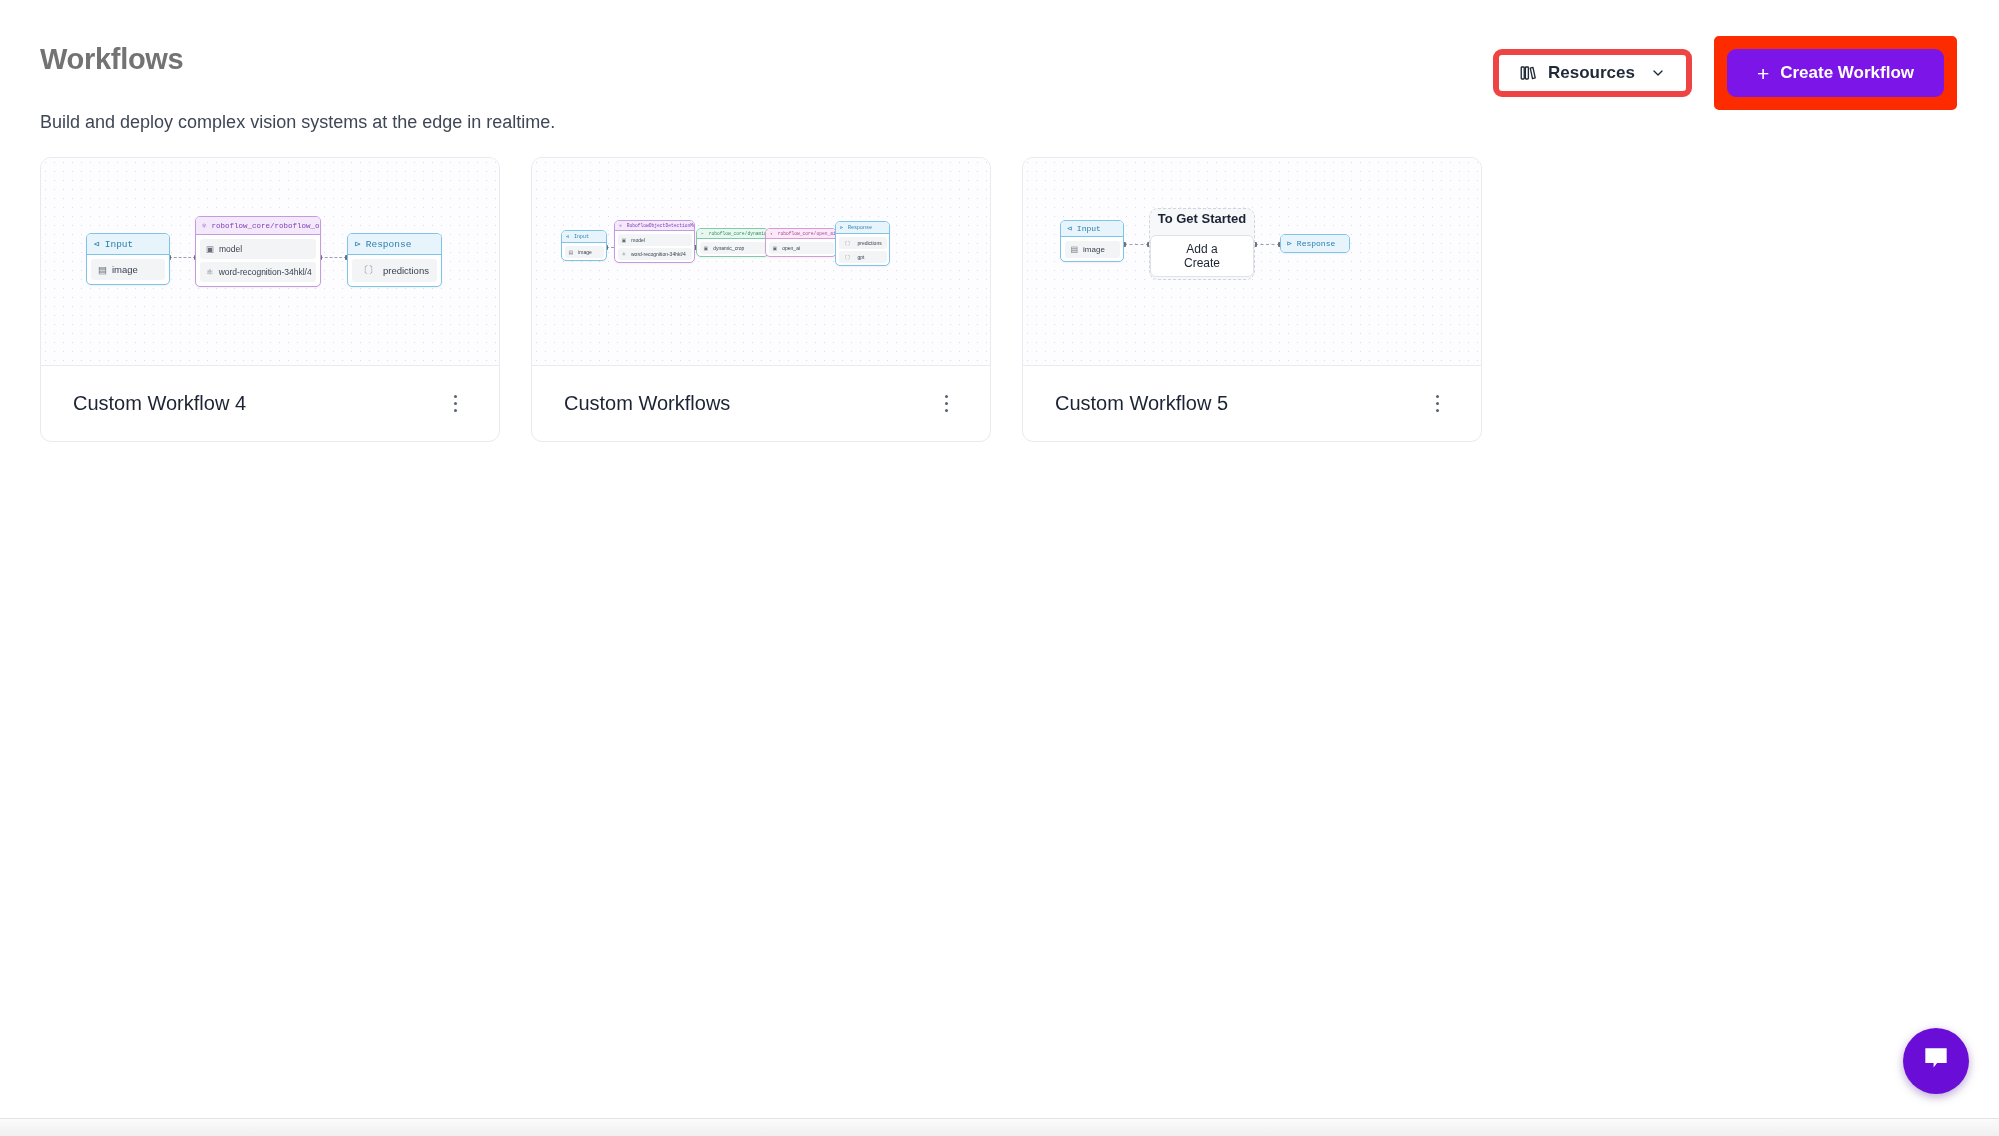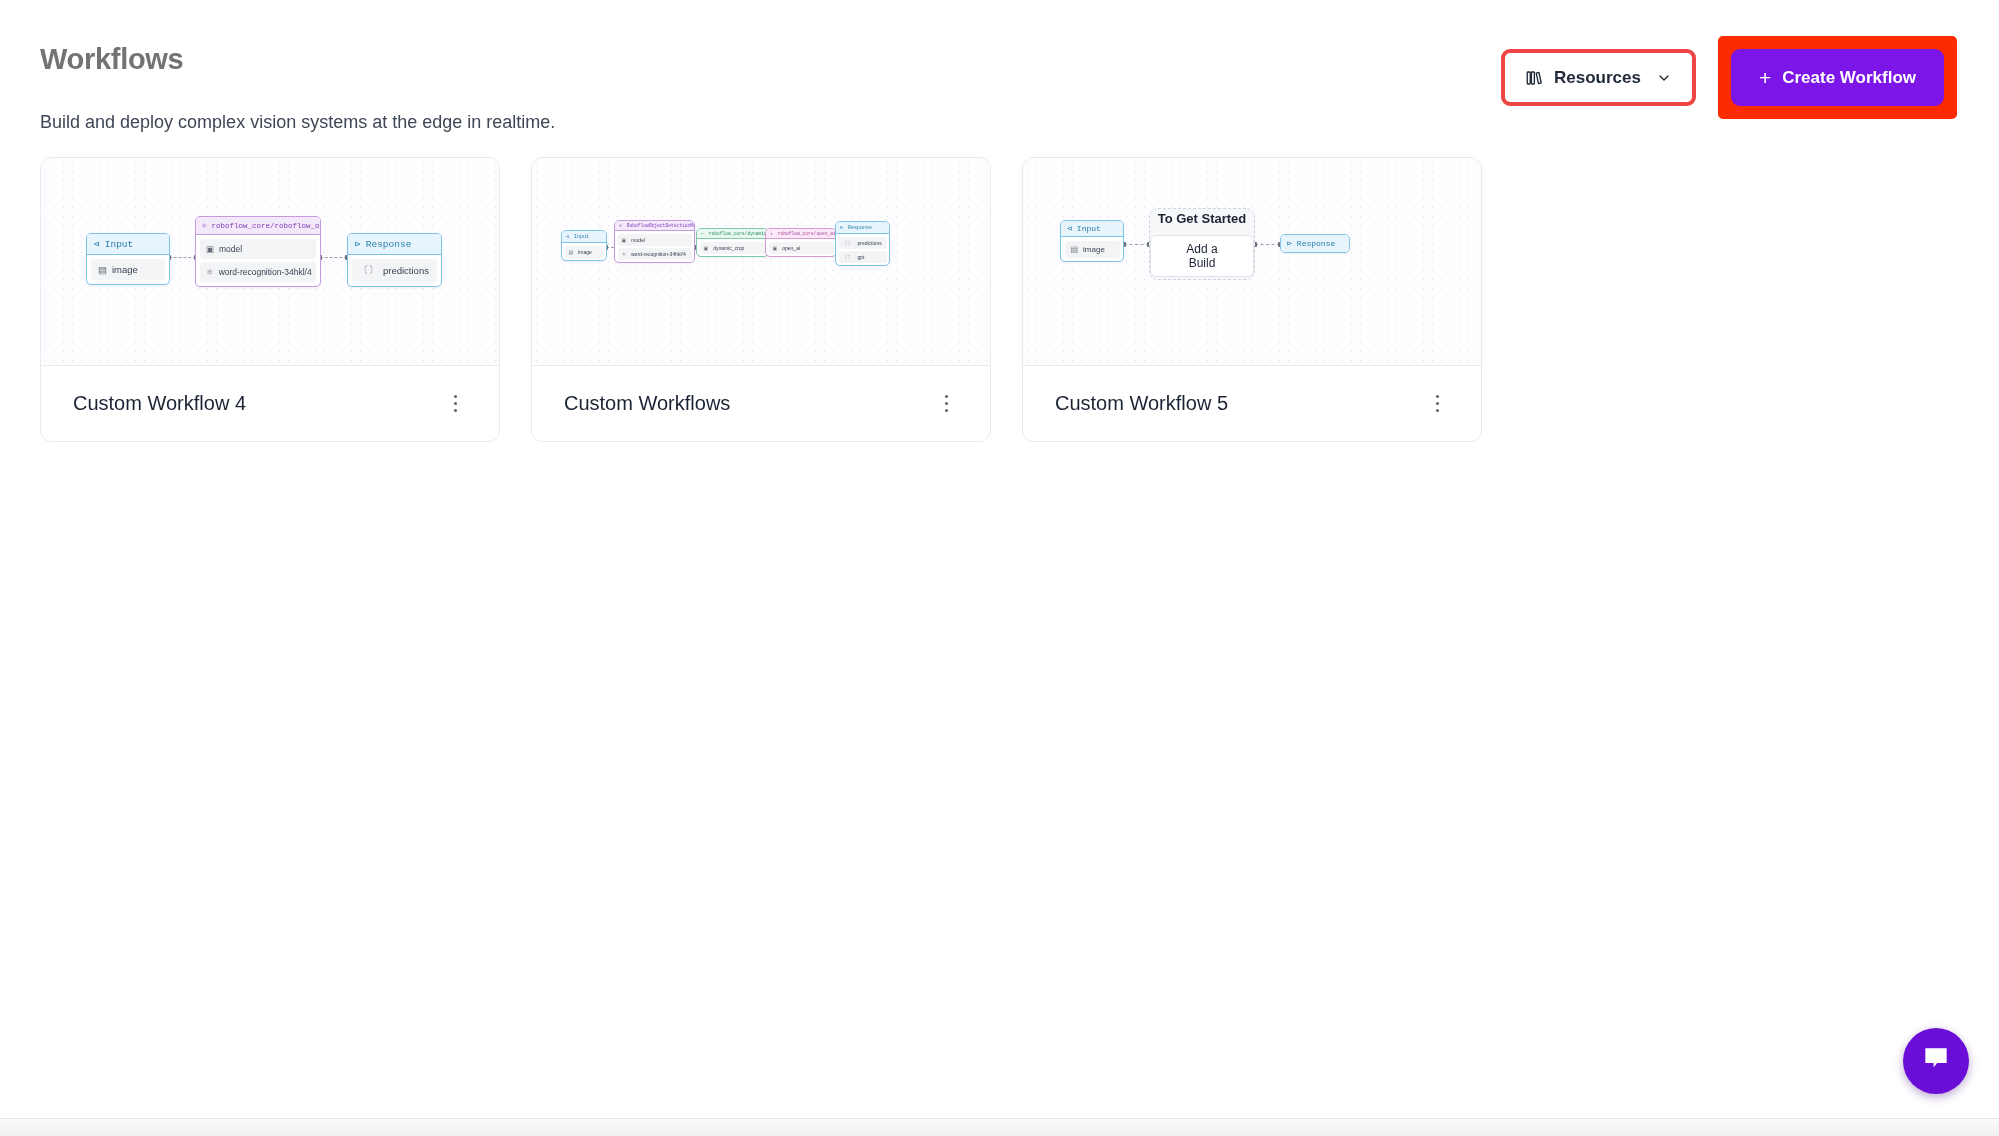--- a/index.html
+++ b/index.html
@@ -21,22 +21,22 @@
     position: absolute; left: 40px; top: 103px;
     font-size: 18px; color: #3f4756; margin-top: 9px;
   }
 
   .header-actions {
     position: absolute; right: 42px; top: 36px;
     display: flex; align-items: center; gap: 22px;
   }
   .btn {
     display: flex; align-items: center; gap: 11px;
-    height: 57px; padding: 0 20px;
-    border: 4px solid #ef4444; border-radius: 9px;
+    height: 48px; padding: 0 20px;
+    border: 6px solid #ef4444; border-radius: 9px;
     background: #fff; cursor: pointer;
     font-size: 17px; font-weight: 600; color: #1f2937;
     white-space: nowrap;
     font-family: "Liberation Sans", sans-serif;
   }
   .btn svg { display:block; }
   .btn-primary {
     background: #7c16e8; border-color: #7c16e8; color: #fff;
     font-weight: 700; padding: 0 24px;
   }
@@ -363,21 +363,21 @@
           <div class="node-body" style="padding:3.5px;">
             <div class="node-row" style="padding:4px 6px; font-size:8px;">
               <span class="gl">▤</span>
               <span>image</span>
             </div>
           </div>
         </div>
 
         <div class="start-node" style="left:126px; top:50px; width:106px; height:72px;">
           <div class="start-title">To Get Started</div>
-          <button class="start-btn">Add a Build</button>
+          <button class="start-btn">Add a Create</button>
         </div>
 
         <div class="node n-blue" style="left:257px; top:76px; width:70px;">
           <div class="node-head" style="padding:4px 6px; font-size:8px; border-bottom:none;">
             <span class="gl">⊳</span>
             <span>Response</span>
           </div>
         </div>
 
       </div>

